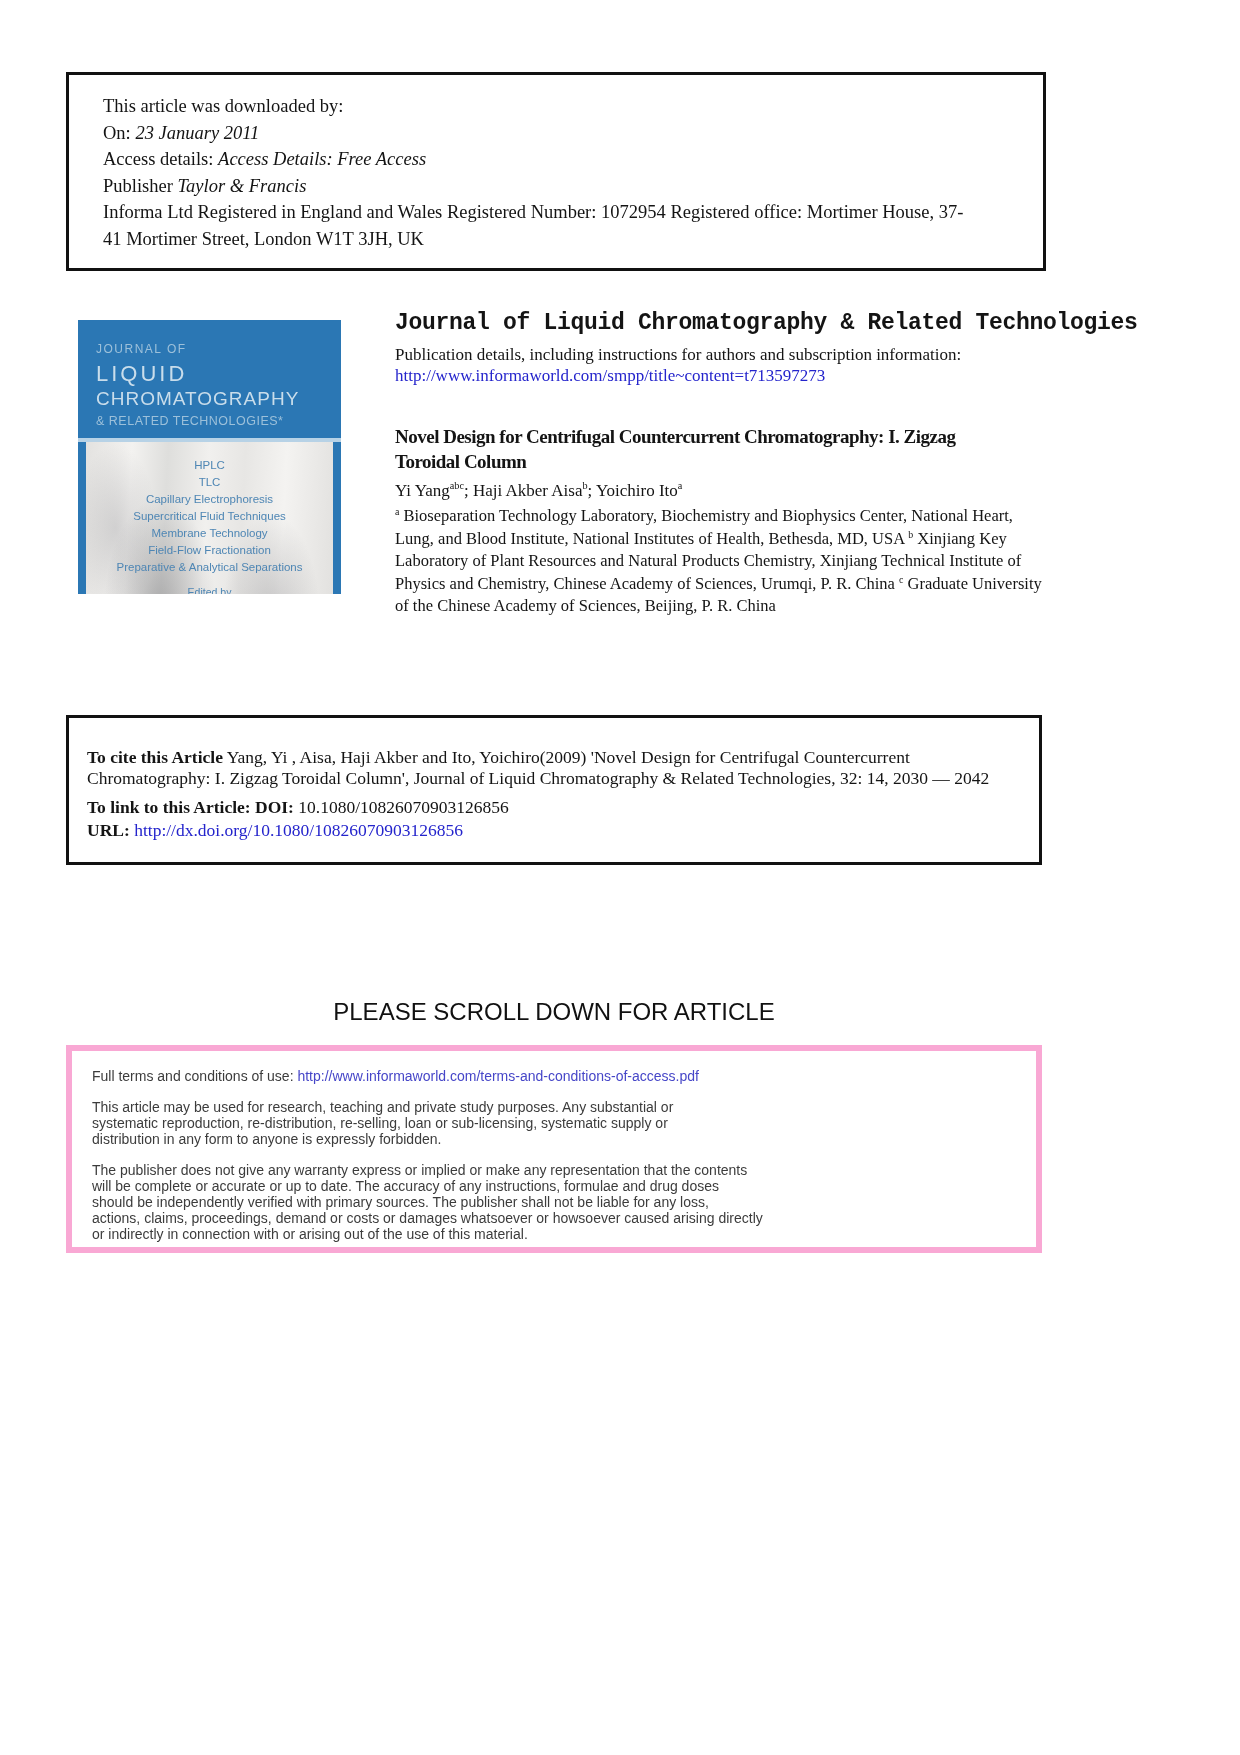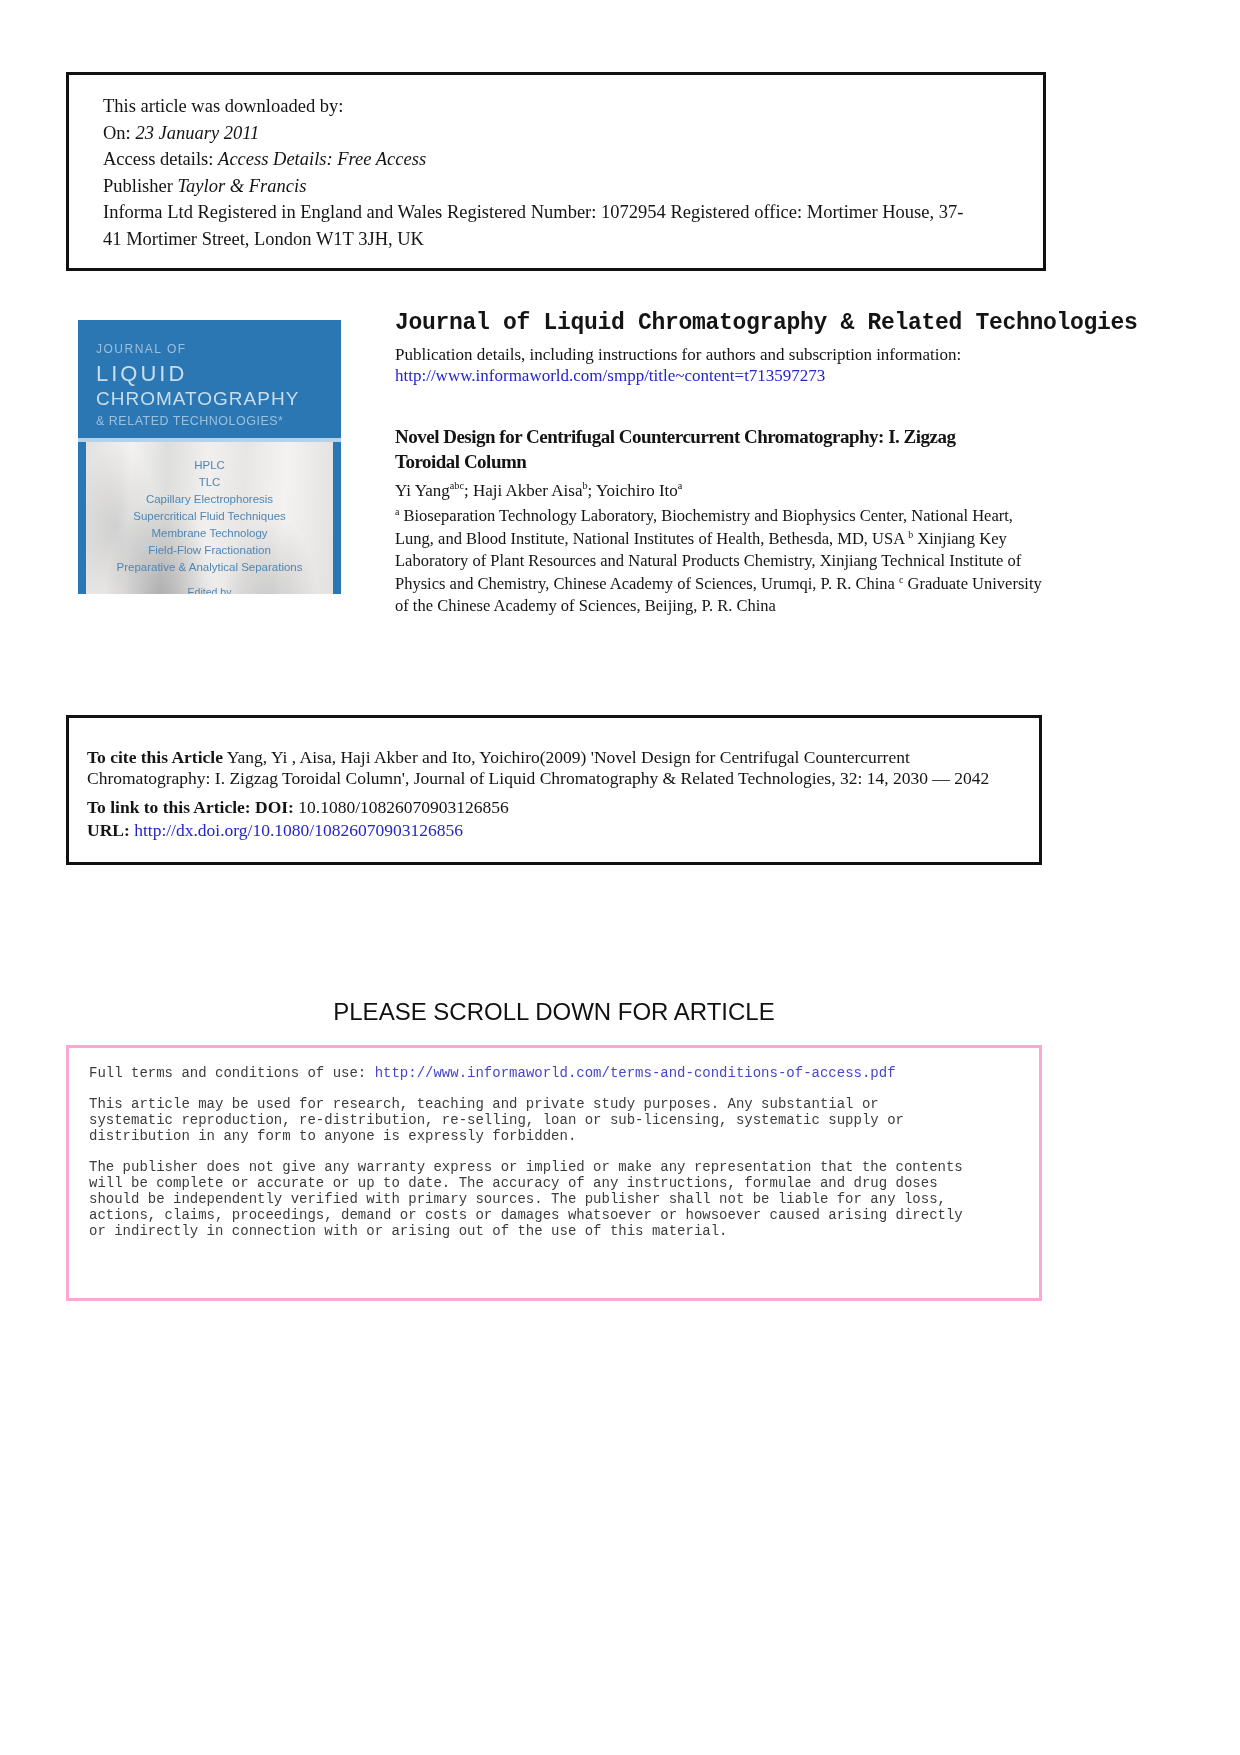--- a/index.html
+++ b/index.html
@@ -75,23 +75,23 @@
   .url-line { margin-top:2px; }
 
   
   .scroll-notice {
     position:absolute; left:66px; top:998px; width:976px; text-align:center;
     font-family:"Liberation Sans", sans-serif; font-size:24px; color:#111;
   }
 
   
   .terms-box {
-    position:absolute; left:66px; top:1045px; width:976px; height:256px;
-    border:3px solid #f9a8d4; padding:17px 20px;
-    font-family:Liberation Mono, monospace; font-size:14px; line-height:16px;
+    position:absolute; left:66px; top:1045px; width:976px; height:208px;
+    border:6px solid #f9a8d4; padding:17px 20px;
+    font-family:Liberation Sans, sans-serif; font-size:14px; line-height:16px;
     color:#3c3c3c; overflow:hidden;
   }
   .terms-para { margin-top:15px; white-space:pre-wrap; }
   .mono-link { color:#4646c8; text-decoration:none; }
 </style>
 </head>
 <body>
 
 <div class="download-box">
   <div><span>This article was downloaded by:</span></div>

